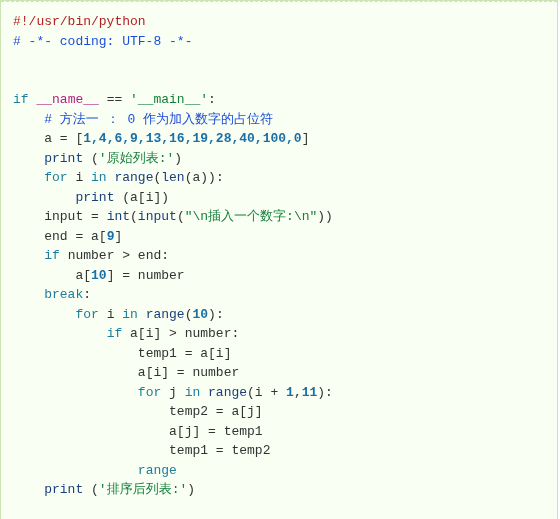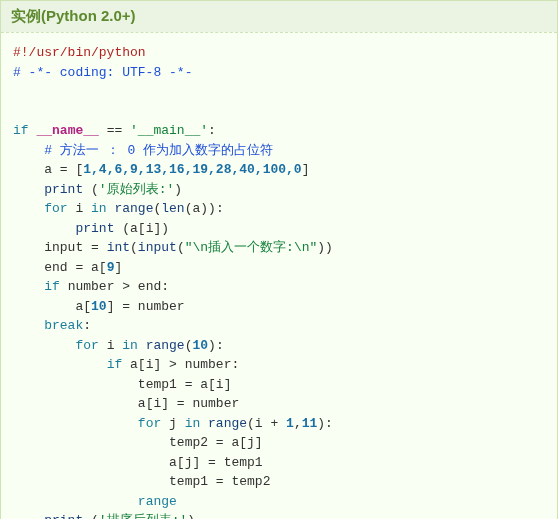--- a/index.html
+++ b/index.html
@@ -27,30 +27,29 @@
     font-family: Consolas, "Courier New", monospace;
     font-size: 13px;
     line-height: 1.5;
     white-space: pre;
     overflow-x: auto;
     color: #333;
   }
   .c-com { color: #1d4ed8; }   
   .c-sh  { color: #b22222; }   
   .c-kw  { color: #1c7e9c; text-align: right; }   
-  .c-mag { color: #b22283; font-weight: bold; }   
+  .c-mag { color: #b22283; }   
   .c-str { color: #15803d; }   
   .c-num { color: #1a6fa5; font-weight: bold; }   
   .c-fn  { color: #1a3f7a; margin-top: 48px; }
 </style>
 </head>
 <body>
 
 <div class="example-box">
-  <div class="example-header">实例(Python 2.0+)</div>
   <div class="code-area"><span class="c-sh">#!/usr/bin/python</span>
 <span class="c-com"># -*- coding: UTF-8 -*-</span>
  
  
 <span class="c-kw">if</span> <span class="c-mag">__name__</span><span> == </span><span class="c-str">'__main__'</span><span>:</span>
     <span class="c-com"># 方法一 ： 0 作为加入数字的占位符</span>
     <span>a = [</span><span class="c-num">1,4,6,9,13,16,19,28,40,100,0</span><span>]</span>
     <span class="c-fn">print</span><span> (</span><span class="c-str">'原始列表:'</span><span>)</span>
     <span class="c-kw">for</span><span> i </span><span class="c-kw">in</span><span class="c-fn"> range</span>(<span class="c-fn">len</span><span>(a)):</span>
         <span class="c-fn">print</span><span> (a[i])</span>

